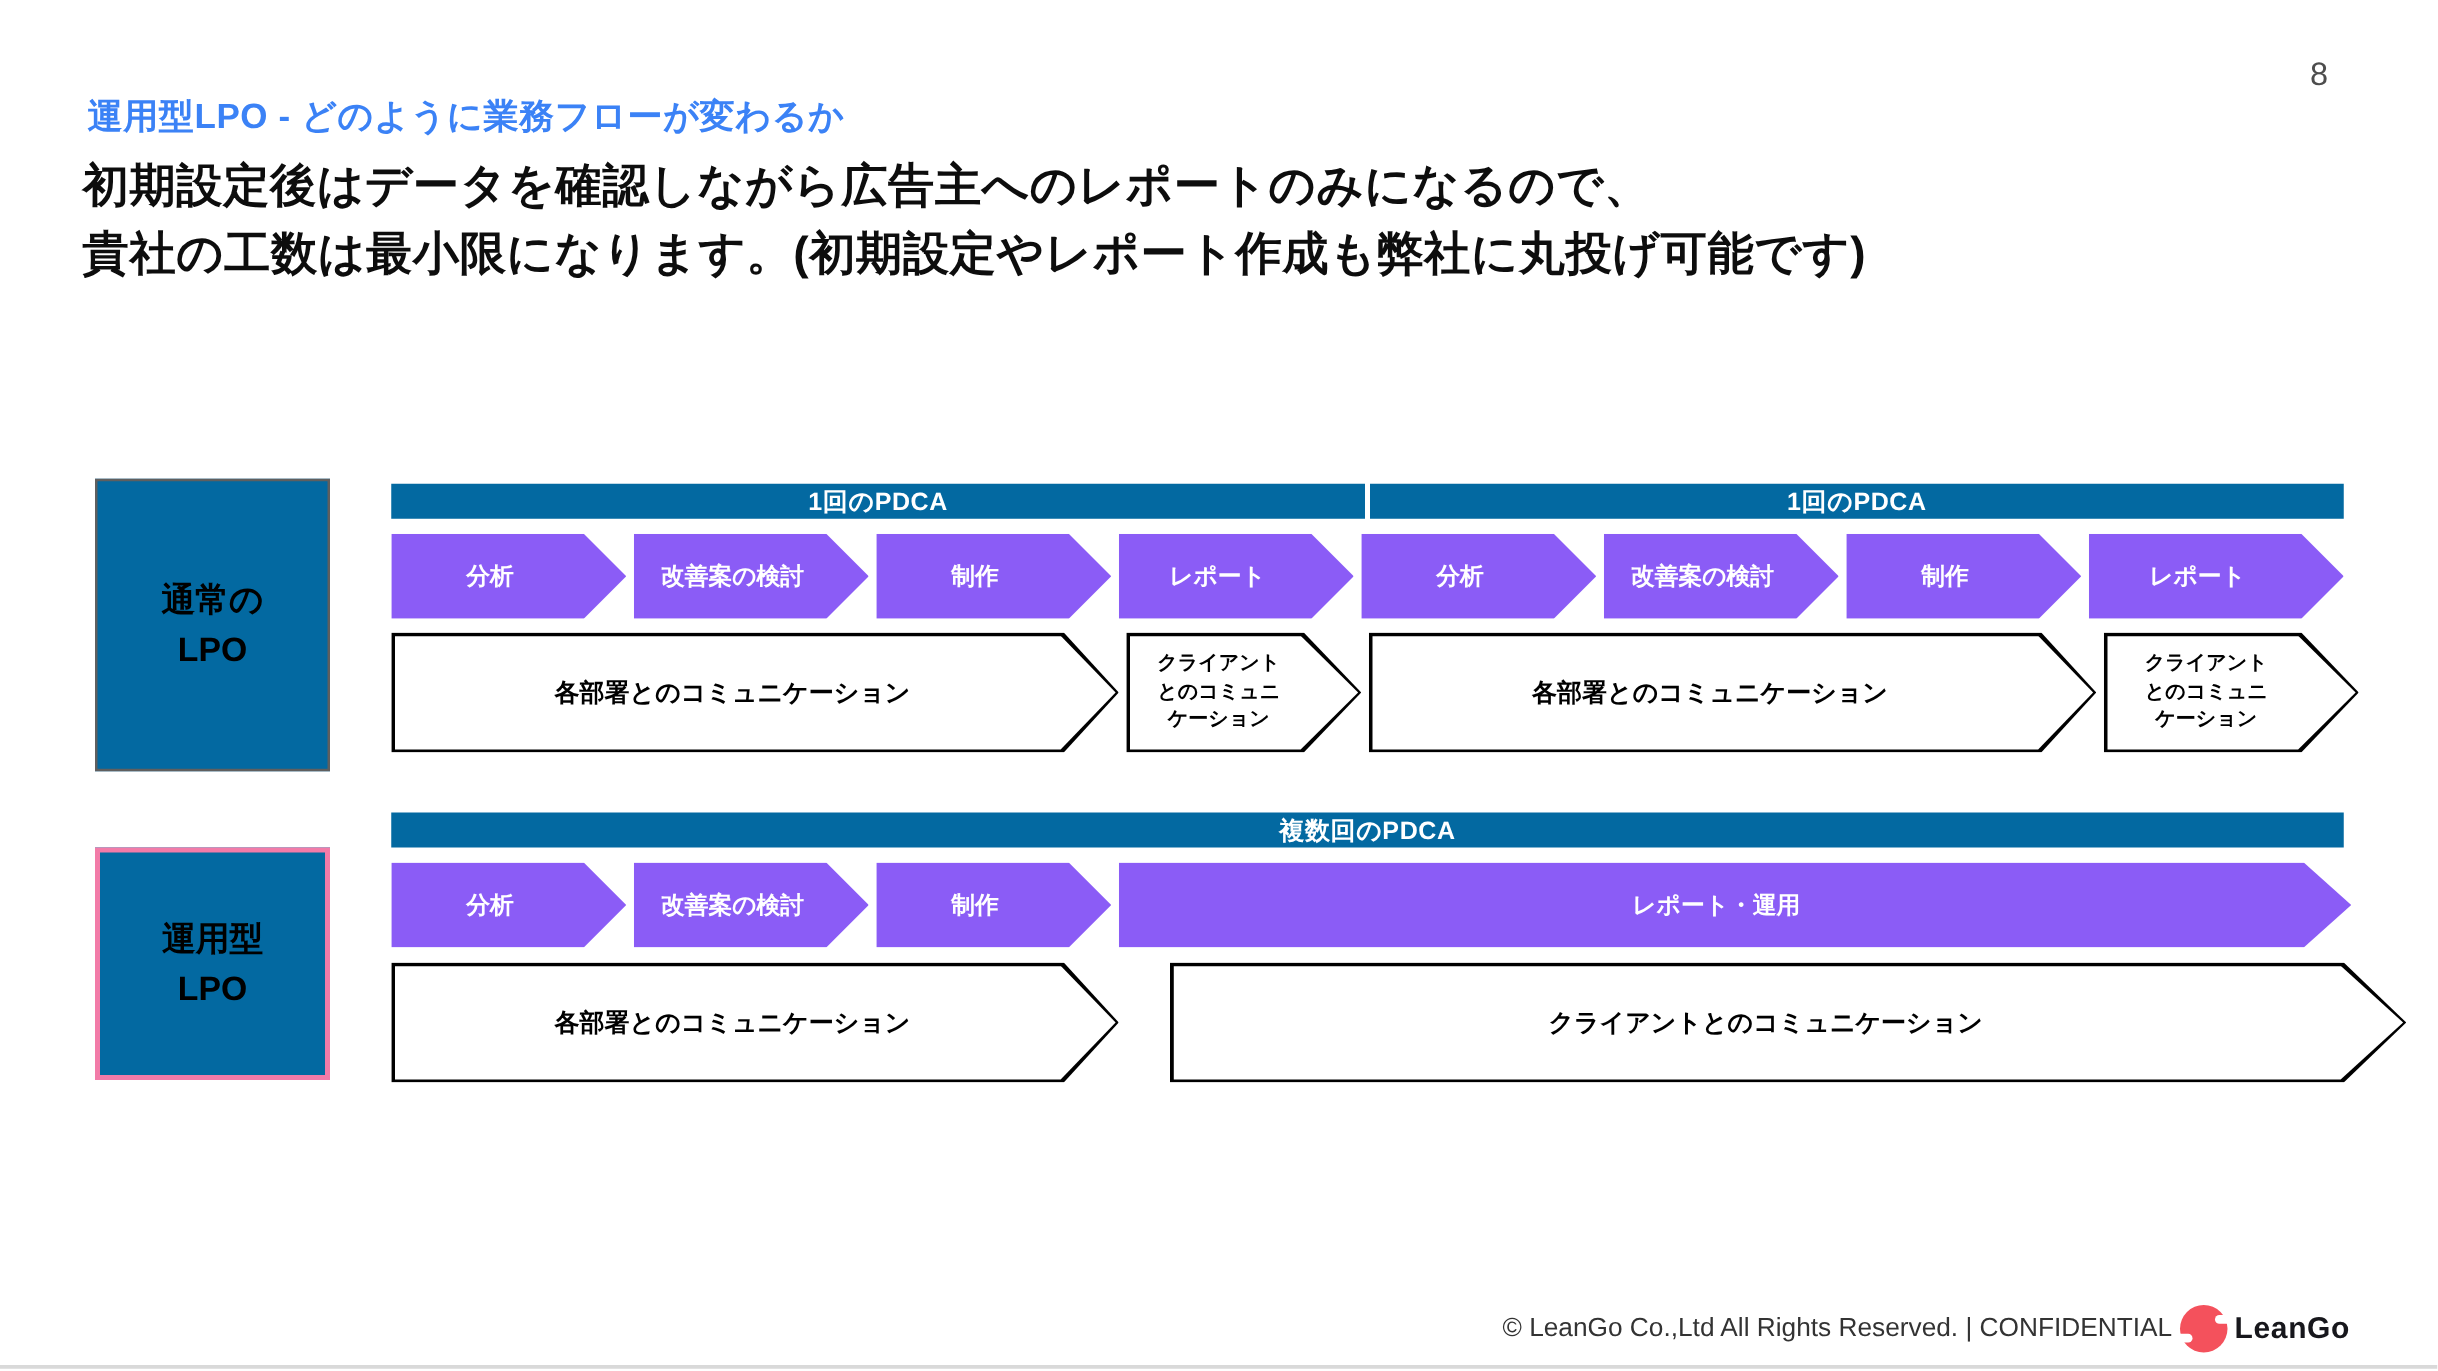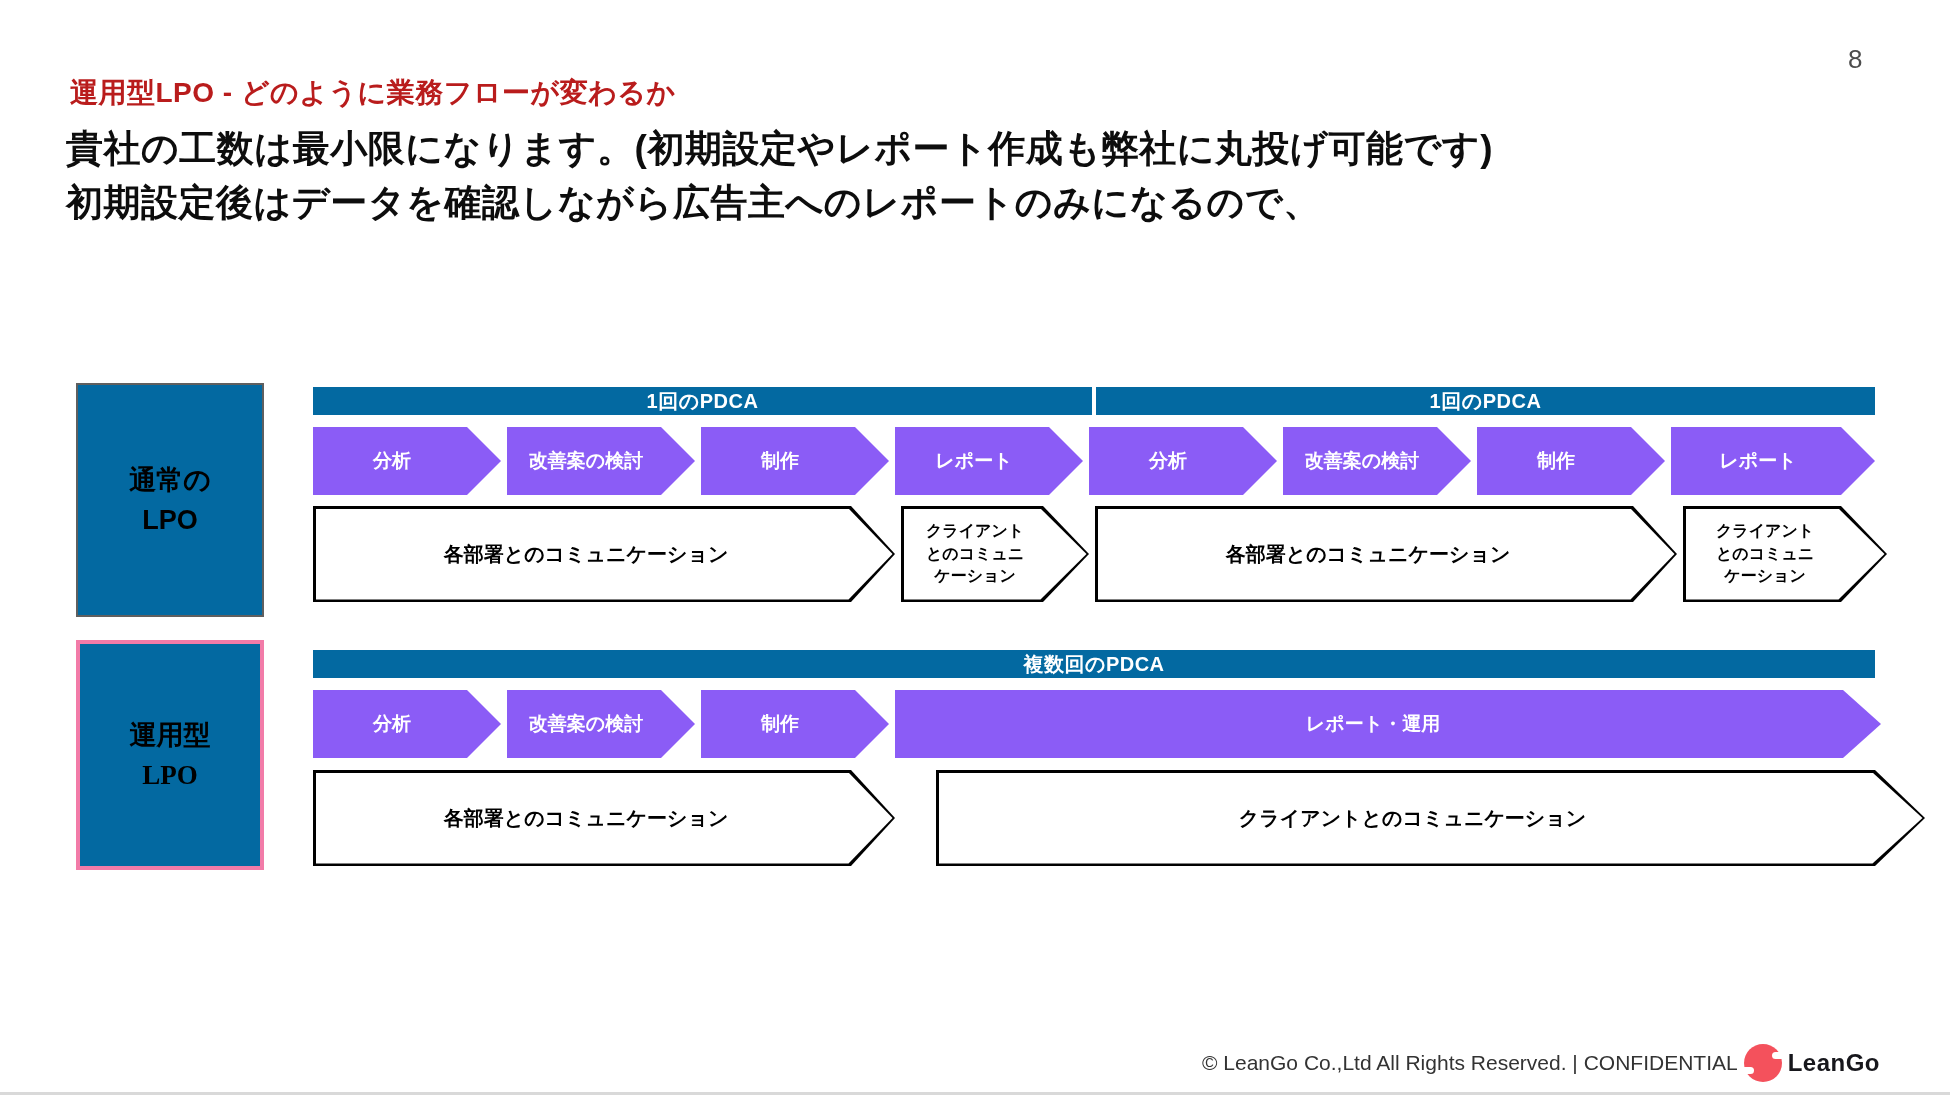--- a/index.html
+++ b/index.html
@@ -12,37 +12,37 @@
   }
   .slide{position:absolute;inset:0;}
 
   
   .page-number{
     position:absolute;top:44px;left:1848px;
     font-size:26px;color:#4d4d4d;
   }
   .slide-title{
     position:absolute;top:74px;left:70px;
-    font-size:28px;font-weight:bold;color:#b91c1c;letter-spacing:0.5px;
+    font-size:28px;font-weight:bold;color:#3b82f6;letter-spacing:0.5px;
   }
   .heading{
     position:absolute;top:122px;left:66px;
     font-size:37px;font-weight:bold;color:#0d0d0d;
     line-height:1.45;letter-spacing:0.5px;
   }
 
   
   .label-box{
     position:absolute;left:76px;width:188px;
     background:#0369a1;display:flex;align-items:center;justify-content:center;
     text-align:center;box-sizing:border-box;
     font-size:27px;font-weight:bold;line-height:1.5;color:#000;
   }
   #box-normal{top:383px;height:234px;border:2px solid #5f5f5f;}
-  #box-op{top:640px;height:230px;border:4px solid #F27BA8;font-family:Liberation Serif, serif;}
+  #box-op{top:678px;height:186px;border:4px solid #F27BA8;}
 
   
   .pdca-bar{
     position:absolute;height:28px;background:#0369a1;
     display:flex;align-items:center;justify-content:center;
     color:#fff;font-size:20px;font-weight:bold;letter-spacing:0.5px;
   }
   #n-bar1{left:313px;top:387px;width:779px;}
   #n-bar2{left:1096px;top:387px;width:779px;}
   #o-bar{left:313px;top:650px;width:1562px;}
@@ -112,22 +112,22 @@
 </style>
 </head>
 <body>
 
 <div class="slide">
 
   <div class="page-number">8</div>
   <div class="slide-title">運用型LPO - どのように業務フローが変わるか</div>
 
   <div class="heading">
+    <div>初期設定後はデータを確認しながら広告主へのレポートのみになるので、</div>
     <div>貴社の工数は最小限になります。(初期設定やレポート作成も弊社に丸投げ可能です)</div>
-    <div>初期設定後はデータを確認しながら広告主へのレポートのみになるので、</div>
   </div>
 
   <div class="label-box" id="box-normal">
     <div>
       <span>通常の</span><br>
       <span>LPO</span>
     </div>
   </div>
 
   <div class="pdca-bar" id="n-bar1">1回のPDCA</div>

